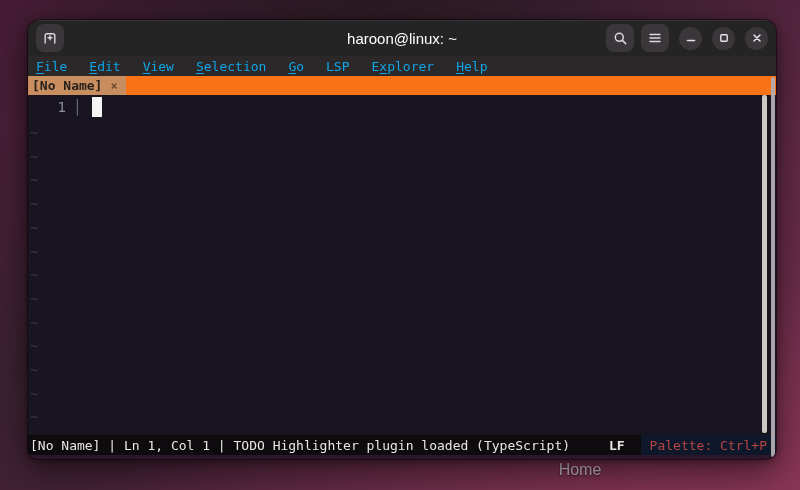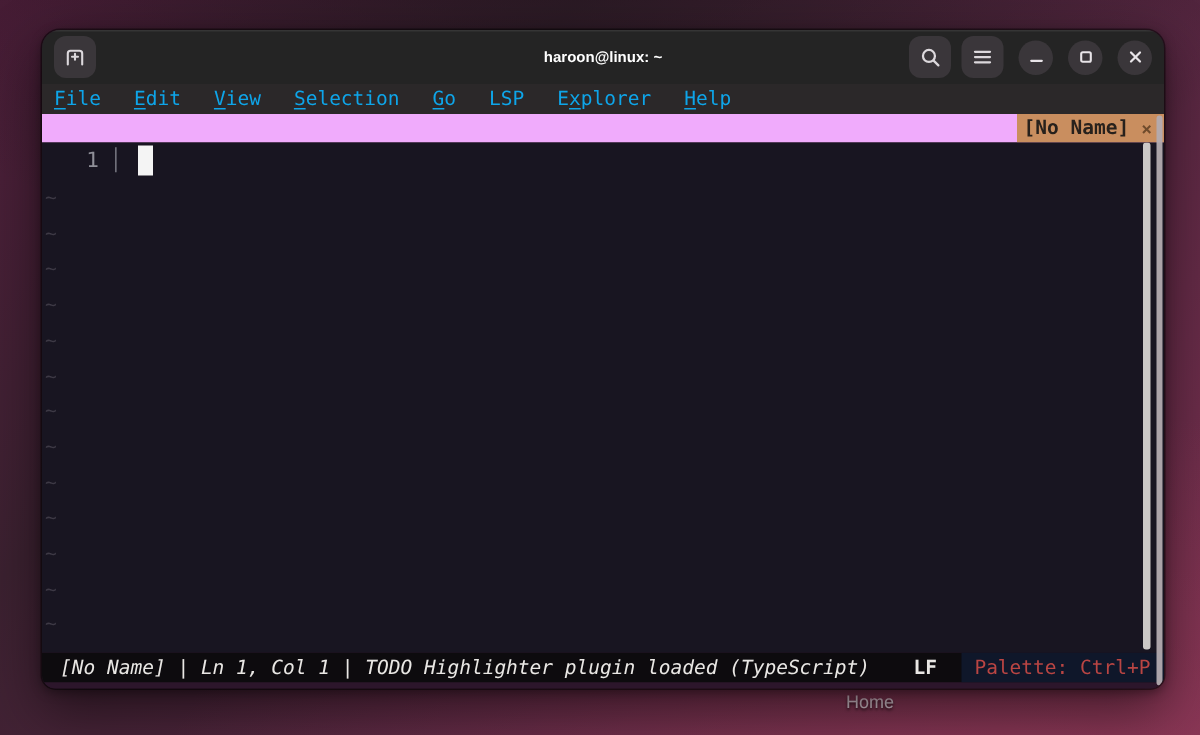--- a/index.html
+++ b/index.html
@@ -11,21 +11,21 @@
   .desktop {
     position:relative; width:800px; height:490px;
     background:
       radial-gradient(120% 90% at 85% 110%, rgba(158,62,92,.55) 0%, rgba(158,62,92,0) 60%),
       radial-gradient(90% 70% at 45% -10%, rgba(20,16,20,.55) 0%, rgba(20,16,20,0) 70%),
       linear-gradient(135deg, #4e1e3a 0%, #3b2130 30%, #552640 62%, #7b3150 100%);
   }
   .desktop-label {
     position:absolute; left:540px; top:461px; width:80px;
     text-align:center; font-family:"Liberation Sans", sans-serif;
-    font-size:12px; color:rgba(233,223,230,.8);
+    font-size:16px; color:rgba(233,223,230,.8);
     text-shadow:0 1px 2px rgba(0,0,0,.7);
   }
   .window {
     position:absolute; left:28px; top:20px; width:748px; height:439px;
     border-radius:12px 12px 9px 9px;
     background:#2c162b;
     box-shadow:0 14px 36px rgba(0,0,0,.5), 0 2px 8px rgba(0,0,0,.4), 0 0 0 1px rgba(0,0,0,.45);
     display:flex; flex-direction:column; overflow:hidden;
   }
   
@@ -35,36 +35,36 @@
     display:flex; align-items:center; padding:0 8px; position:relative;
   }
   .tb-btn {
     border:none; cursor:pointer; display:flex; align-items:center; justify-content:center;
     background:#3a363a; color:#e8e4e8;
   }
   .tb-square { width:28px; height:28px; border-radius:8px; }
   .tb-circle { width:23px; height:23px; border-radius:50%; margin-left:10px; }
   .tb-title {
     position:absolute; left:0; right:0; text-align:center;
-    font-family:"Liberation Sans", sans-serif; font-weight:bold;
-    font-size:10px; color:#ffffff; pointer-events:none;
+    font-family:"Liberation Sans", sans-serif; font-weight:normal;
+    font-size:15px; color:#ffffff; pointer-events:none;
   }
   .tb-right { margin-left:auto; display:flex; align-items:center; gap:0; }
   .tb-right .gap { width:7px; }
   .icon svg { display:block; }
   
   .menubar {
     height:20px; flex:0 0 20px; background:#2b2829;
     display:flex; align-items:center; padding-left:8px; gap:22px;
     font-size:13px; color:#0ea5e9;
   }
   .menu-item { cursor:pointer; white-space:pre; }
   .menu-item u { text-decoration:underline; text-underline-offset:2px; }
   
-  .tabbar { height:19px; flex:0 0 19px; background:#f0abfc; display:flex;justify-content:flex-end; }
+  .tabbar { height:19px; flex:0 0 19px; background:#f97316; display:flex; }
   .tab {
     background:#c98e5f; color:#27211c; font-weight:bold; font-size:13px;
     display:flex; align-items:center; padding:0 8px 0 4px; gap:8px; cursor:pointer;
   }
   .tab-close { color:#6f4b2c; font-size:12px; cursor:pointer; }
   
   .editor { position:relative; flex:1 1 auto; background:#181521; overflow:hidden; }
   .ed-line1 { height:24px; display:flex; align-items:center; font-size:14px; }
   .ed-gutter { width:38px; text-align:right; color:#8f8f98; }
   .ed-sep { color:#70707a; padding-left:7px; }
@@ -73,21 +73,21 @@
   .ed-scrollbar {
     position:absolute; top:0; bottom:2px; right:9px; width:5px;
     background:#cbc8c6; border-radius:2px;
   }
   
   .statusbar {
     height:20px; flex:0 0 20px; background:#0d0b0e;
     display:flex; align-items:center; font-size:13px; color:#e9e7e4;
     white-space:pre;
   }
-  .st-left { flex:1 1 auto; padding-left:12px; overflow:hidden;font-style:italic; }
+  .st-left { flex:1 1 auto; padding-left:2px; overflow:hidden; }
   .st-eol { padding:0 16px 0 0;font-weight:bold; }
   .st-palette {
     background:#0f172a; color:#b94543; padding:0 9px;
     align-self:stretch; display:flex; align-items:center;
   }
   .window-bottom { height:4px; flex:0 0 4px; background:#2c162b; }
   
   .win-scrollbar {
     position:absolute; top:57px; bottom:2px; right:1px; width:4px;
     background:#b3abb0; border-radius:2px; opacity:.95;

